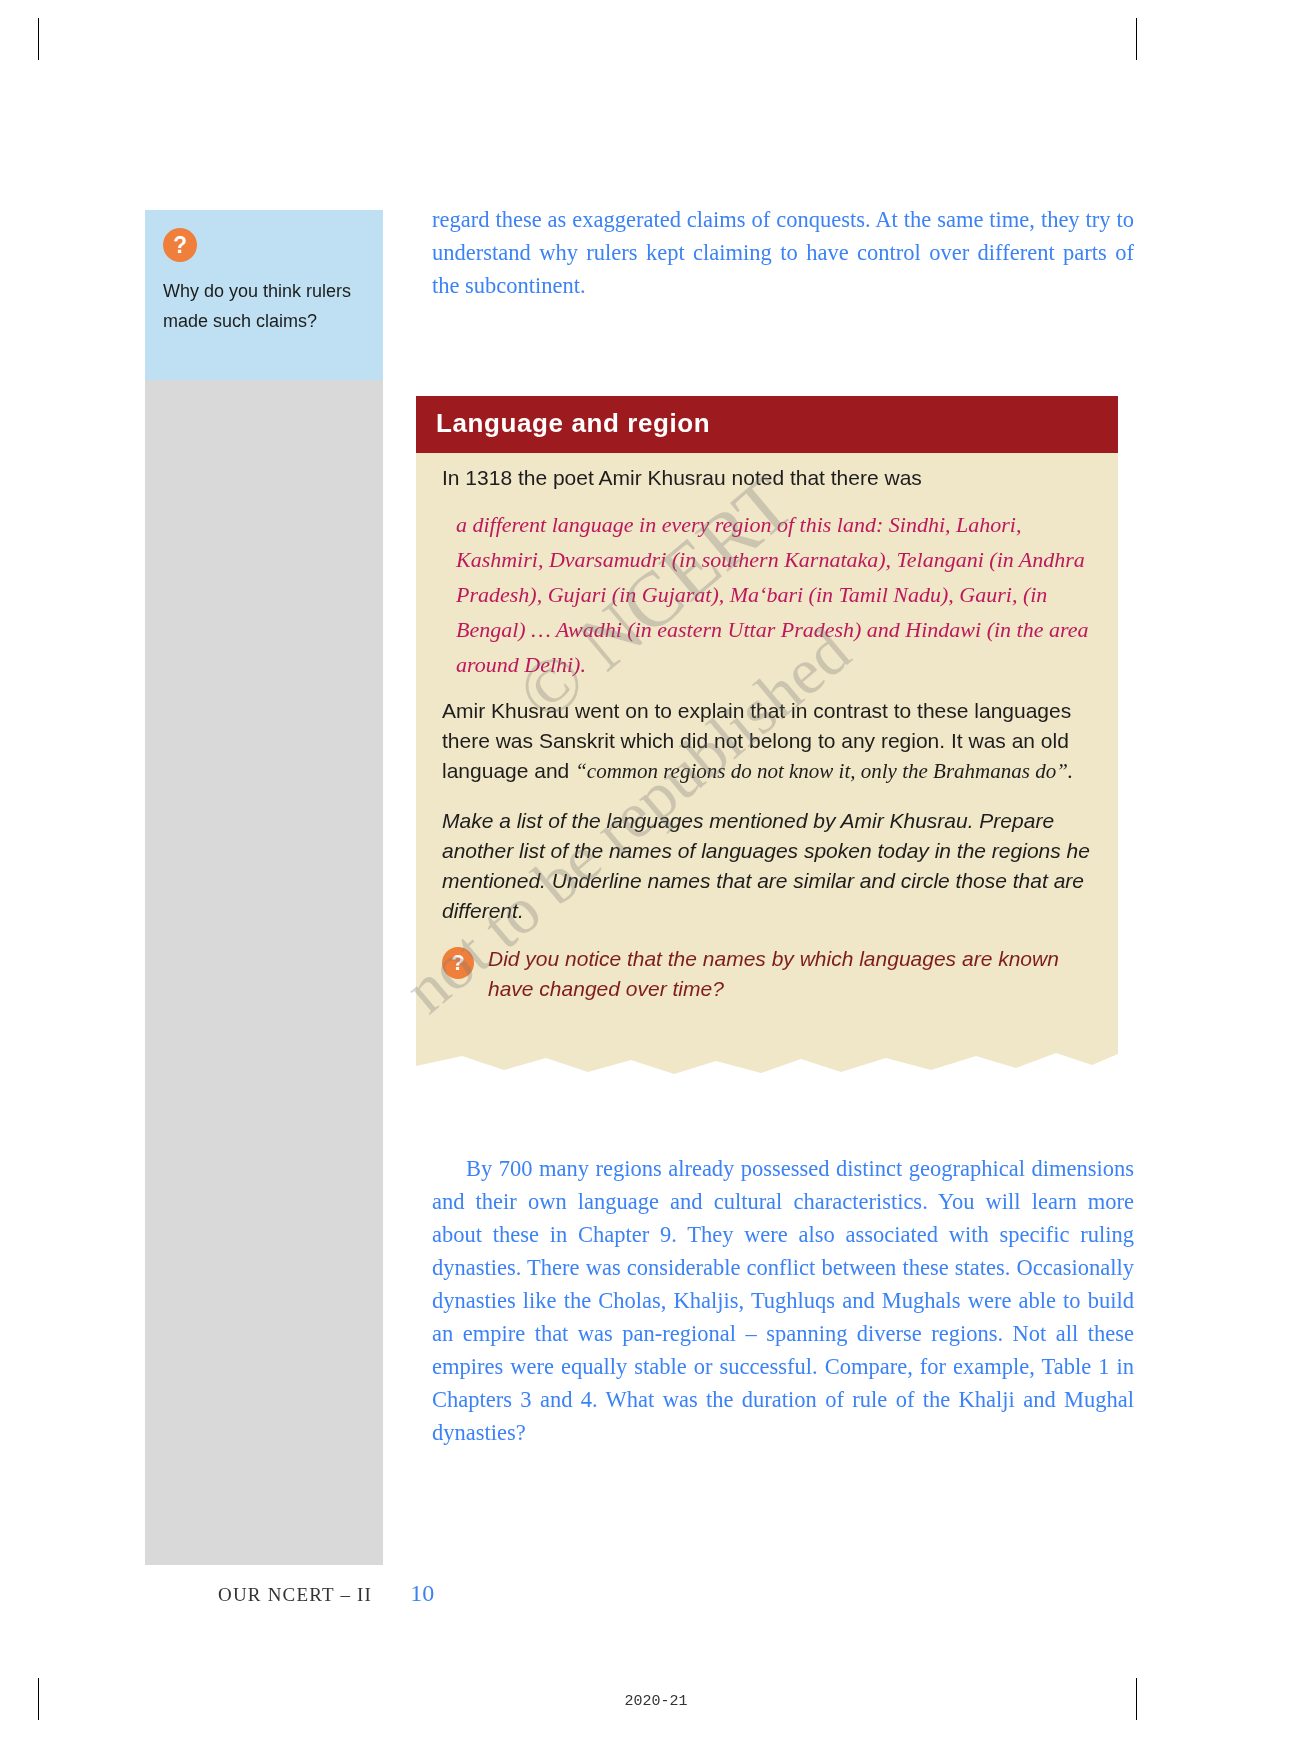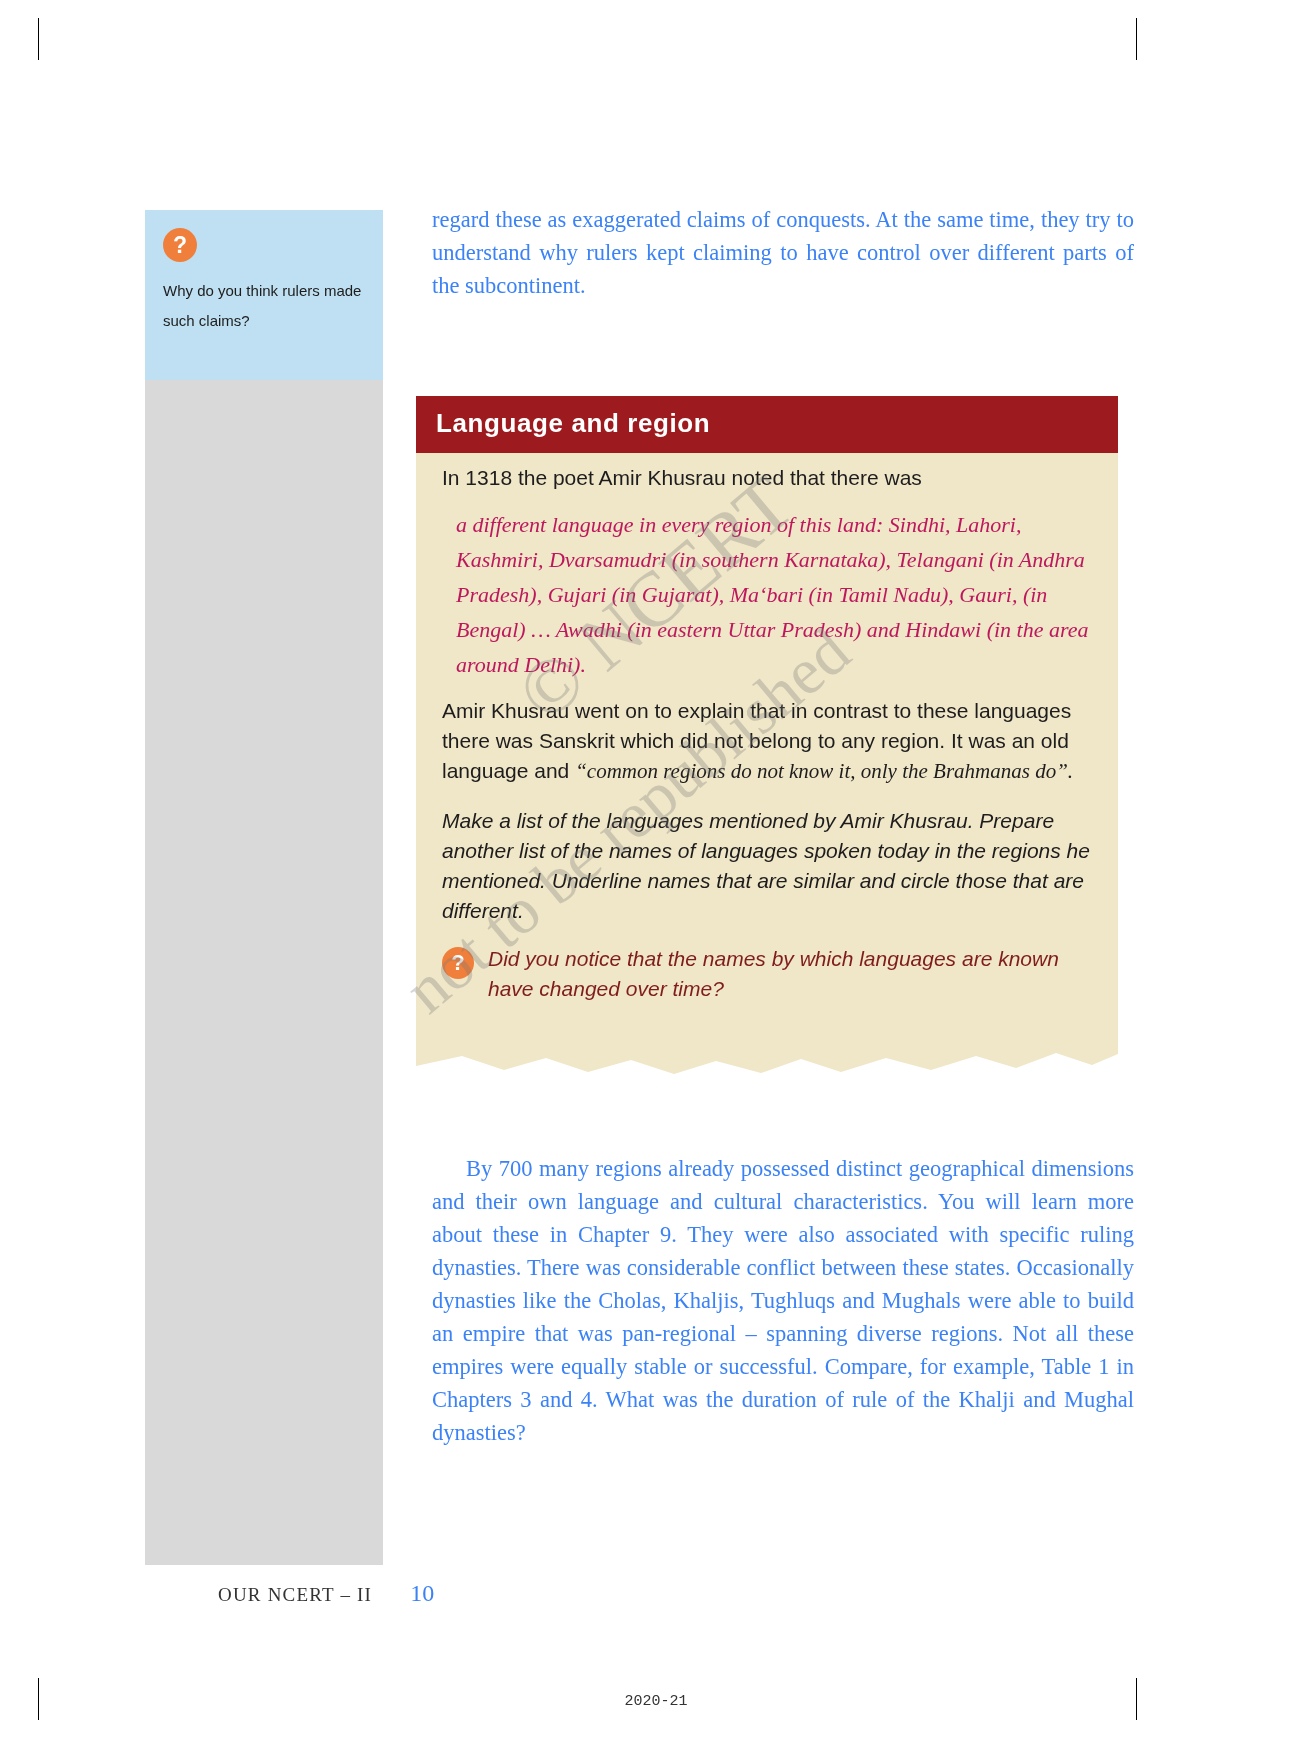--- a/index.html
+++ b/index.html
@@ -61,21 +61,21 @@
     font-family: "Liberation Sans", sans-serif;
     font-weight: bold;
     font-size: 23px;
     line-height: 34px;
     text-align: center;
     display: block;
     margin-bottom: 14px;
   }
   .q-text {
     font-family: "Liberation Sans", sans-serif;
-    font-size: 15px;
+    font-size: 18px;
     line-height: 30px;
     color: #1d1d1d;
   }
 
   
   .main-col {
     position: absolute;
     left: 432px;
     top: 203px;
     width: 702px;

